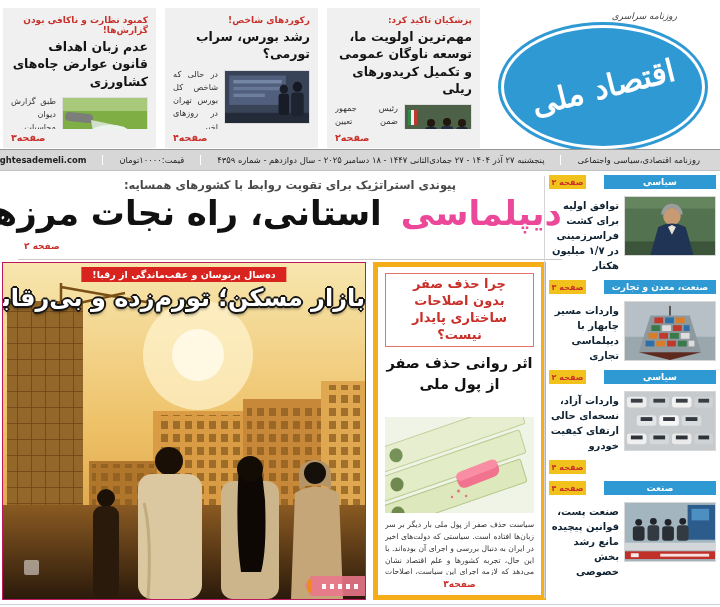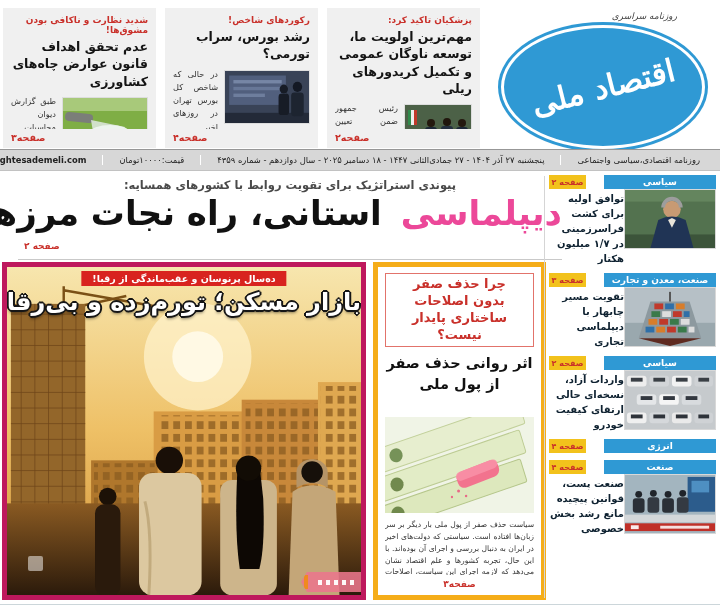--- a/index.html
+++ b/index.html
@@ -39,21 +39,21 @@
   
   .columns{position:absolute;top:262px;left:2px;width:544px;bottom:7px;display:flex;gap:7px;}
   .boxed{width:173px;flex:none;box-sizing:border-box;border:5px solid #f5ad19;background:#fff;
          padding:6px 7px;display:flex;flex-direction:column;}
   .boxed-kicker{border:1px solid #e2736b;color:#c9302a;font-size:13px;font-weight:bold;
                 text-align:center;padding:2px 17px;line-height:1.3;}
   .boxed-title{font-size:14.5px;font-weight:900;text-align:center;line-height:1.5;margin:6px 0 21px;color:#111;}
   .money-photo{width:100%;height:96px;margin-bottom:6px;}
   .boxed-body{font-size:7.6px;line-height:1.56;text-align:justify;color:#333;flex:1;overflow:hidden;}
   .boxed-pageref{text-align:center;color:#c9302a;font-weight:bold;font-size:9px;margin-top:4px;}
-  .feature{position:relative;flex:1;margin:0;overflow:hidden;border:5px solid #be185d;background:#cf9a42;}
+  .feature{position:relative;flex:1;margin:0;overflow:hidden;border:1px solid #be185d;background:#cf9a42;}
   .feature-photo{position:absolute;inset:0;width:100%;height:100%;}
   .feature-kicker{position:absolute;top:4px;left:50%;transform:translateX(-50%);background:#d8231f;
                   color:#fff;font-size:9.5px;font-weight:bold;padding:2px 11px;white-space:nowrap;}
   .feature-headline{position:absolute;top:21px;left:0;right:0;text-align:center;font-size:24px;
                     font-weight:900;color:#fff;white-space:nowrap;
                     text-shadow:-2px 0 #161616,2px 0 #161616,0 -2px #161616,0 2px #161616,
                                 -1px -1px #161616,1px 1px #161616,-1px 1px #161616,1px -1px #161616,
                                 0 3px 3px rgba(0,0,0,.45);}
   .qmark{position:absolute;left:21px;bottom:24px;width:15px;height:15px;background:rgba(255,255,255,.5);border-radius:2px;}
   .ribbon{position:absolute;right:0;bottom:3px;width:60px;height:20px;background:rgba(235,118,140,.88);
@@ -63,21 +63,21 @@
   .ribbon-tip{width:4px;height:14px;background:#f08a1e;margin-left:3px;}
   
   .vrule{position:absolute;top:176px;bottom:9px;right:175px;width:1px;background:#d5d5d5;}
   .sidebar{position:absolute;top:175px;right:4px;width:167px;display:flex;flex-direction:column;gap:7px;}
   .sb-item{display:flex;flex-direction:column;}
   .sb-head{display:flex;direction:ltr;height:14px;}
   .sb-chip{width:37px;flex:none;background:#f2c21c;color:#c9302a;font-size:8px;font-weight:bold;
            display:flex;align-items:center;justify-content:center;}
   .sb-bar{flex:1;margin-left:18px;background:#2f99d4;color:#fff;font-size:9px;font-weight:bold;
           display:flex;align-items:center;justify-content:center;}
-  .sb-body{display:flex;margin-top:0;}
+  .sb-body{display:flex;margin-top:7px;gap:5px;}
   .sb-photo{width:92px;height:60px;flex:none;border:1px solid #d8d8d8;box-sizing:border-box;}
   .sb-title{flex:1;font-size:10px;font-weight:800;color:#0f2231;line-height:1.5;text-align:right;padding-top:2px;}
   .footer-line{position:absolute;bottom:2px;left:0;right:0;border-top:1px solid #ccd6da;}
 </style>
 </head>
 <body>
 
 <div class="page">
 
   <header class="top-strip">
@@ -126,22 +126,22 @@
             <rect x="51" y="20" width="10" height="19" rx="3" fill="#171c26"></rect>
           <circle cx="69" cy="14" r="4.5" fill="#141924"></circle>
             <rect x="63" y="19" width="12" height="21" rx="3" fill="#1d2430"></rect>
         </svg>
         <span>در حالی که شاخص کل بورس تهران در روزهای اخیر رکوردهای جدیدی ثبت کرده و به نظر می‌رسد وضعیت بازار سرمایه در حال بهبود است، اما ارزش واقعی بازار همچنان زیر ۱۰۰ میلیارد دلار مانده است. مهدی دلیری، کارشناس بازار سرمایه به تحلیل این...</span>
       </div>
       <div class="card-pageref">صفحه۴</div>
     </article>
 
     <article class="card">
-      <div class="card-kicker">شدید نظارت و ناکافی بودن مشوق‌ها!</div>
-      <h2 class="card-title">عدم تحقق اهداف قانون عوارض چاه‌های کشاورزی</h2>
+      <div class="card-kicker">کمبود نظارت و ناکافی بودن گزارش‌ها!</div>
+      <h2 class="card-title">عدم زبان اهداف قانون عوارض چاه‌های کشاورزی</h2>
       <div class="card-body">
         <svg class="card-photo" viewBox="0 0 84 52" preserveAspectRatio="none">
           <rect width="84" height="52" fill="#7fae45"></rect>
             <rect width="84" height="13" fill="#a8c97a"></rect>
           <rect x="2" y="15" width="28" height="9" rx="4" fill="#7b7e79" transform="rotate(6 16 20)"></rect>
           <path d="M28 22 L62 29 L53 43 L30 34 Z" fill="#dfe9e2" opacity=".85"></path>
           <ellipse cx="47" cy="35" rx="20" ry="8" fill="#eef4ef" opacity=".95"></ellipse>
           <rect y="45" width="84" height="7" fill="#5d8a33"></rect>
         </svg>
         <span>طبق گزارش دیوان محاسبات کشور، برخلاف تخصیص ۵۸۷ میلیارد تومان از عوارض و جریمه‌های اخذ شده از چاه‌های کشاورزی، تنها ۴۴ درصد از این منابع به طرح‌های ضروری مانند نصب کنتور هوشمند و افزایش بهره‌وری آب اختصاص یافته است. همچنین ضعف در نظارت و سیاست‌های تشویقی...</span>
@@ -295,21 +295,21 @@
             <rect x="35" y="32" width="9" height="6" fill="#c0392b"></rect>
             <rect x="46" y="32" width="9" height="6" fill="#3a7a4a"></rect>
             <rect x="57" y="32" width="9" height="6" fill="#dddddd"></rect>
           <rect x="21" y="40" width="9" height="6" fill="#2f6fa8"></rect>
             <rect x="32" y="40" width="9" height="6" fill="#d87d2a"></rect>
             <rect x="43" y="40" width="9" height="6" fill="#c0392b"></rect>
             <rect x="54" y="40" width="9" height="6" fill="#3a7a4a"></rect>
             <rect x="65" y="40" width="6" height="6" fill="#dddddd"></rect>
           <path d="M14 52 L78 52 L46 60 Z" fill="#5e2a20"></path>
         </svg>
-        <div class="sb-title">تقویت مسیر چابهار با دیپلماسی تجاری</div>
+        <div class="sb-title">واردات مسیر چابهار با دیپلماسی تجاری</div>
       </div>
     </section>
 
     <section class="sb-item">
       <div class="sb-head">
         <span class="sb-chip">صفحه ۲</span>
         <span class="sb-bar">سیاسی</span>
       </div>
       <div class="sb-body">
         <svg class="sb-photo" viewBox="0 0 92 60" preserveAspectRatio="none">
@@ -337,21 +337,20 @@
           <rect x="71" y="43" width="19" height="11" rx="3" fill="#cfd2d5"></rect>
             <rect x="75" y="45" width="11" height="4" fill="#2e333a"></rect>
         </svg>
         <div class="sb-title">واردات آزاد، نسخه‌ای حالی ارتقای کیفیت خودرو</div>
       </div>
     </section>
 
     <section class="sb-item">
       <div class="sb-head">
         <span class="sb-chip">صفحه ۴</span>
-        <span class="sb-bar">انرژی</span>
       </div>
     </section>
 
     <section class="sb-item">
       <div class="sb-head">
         <span class="sb-chip">صفحه ۴</span>
         <span class="sb-bar">صنعت</span>
       </div>
       <div class="sb-body">
         <svg class="sb-photo" viewBox="0 0 92 60" preserveAspectRatio="none">

